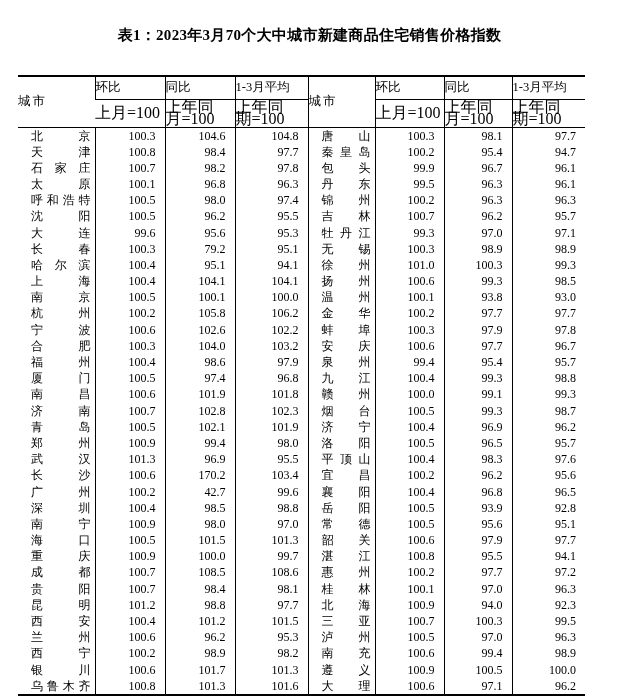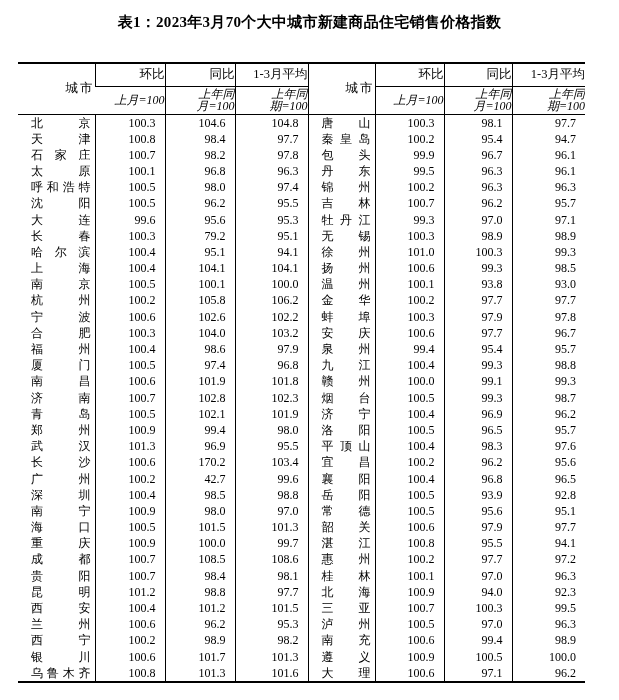--- a/index.html
+++ b/index.html
@@ -3,21 +3,21 @@
 <meta charset="utf-8">
 <style>
   * { margin: 0; padding: 0; box-sizing: border-box; }
   html, body { background: #ffffff; }
   body {
     width: 619px; height: 700px;
     font-family: "Liberation Serif", "DejaVu Serif", serif;
     color: #000000;
     overflow: hidden;
   }
-  .page { width: 619px; height: 700px; padding-top: 13px; }
+  .page { width: 619px; height: 700px; padding-top: 26px; }
   .title {
     text-align: center;
     font-size: 15px;
     font-weight: bold;
     letter-spacing: 0.3px;
     line-height: 18px;
   }
   table.price-table {
     border-collapse: collapse;
     table-layout: fixed;
@@ -34,38 +34,37 @@
   col.c-mom-r   { width: 69px; }
   col.c-yoy-r   { width: 68px; }
   col.c-avg-r   { width: 73px; }
   th, td {
     border-left: 1px solid #000;
     font-weight: normal;
     overflow: hidden;
     white-space: nowrap;
   }
   tr > *:first-child { border-left: none; }
-  thead th { text-align: right; vertical-align: middle; }
+  thead th { text-align: left; vertical-align: middle; }
   tr.group-row th {
     height: 23px;
     font-size: 12.5px;
     border-bottom: 1px solid #000;
   }
   th.city-h {
     font-size: 12.5px;
     letter-spacing: 2px;
     border-bottom: 1.5px solid #000;
   }
   tr.sub-row th {
     height: 25px;
-    font-size: 12px;
+    font-size: 16px;
     line-height: 12.5px;
     border-bottom: 1.5px solid #000;
     padding: 1px 0;
-    font-style: italic;
   }
   tbody tr { height: 16.2px; }
   tbody td { font-size: 12px; line-height: 16px; vertical-align: middle; }
   td.city {
     text-align: justify;
     text-align-last: justify;
     padding: 0 4px 0 13px;
   }
   td.num {
     text-align: right;

